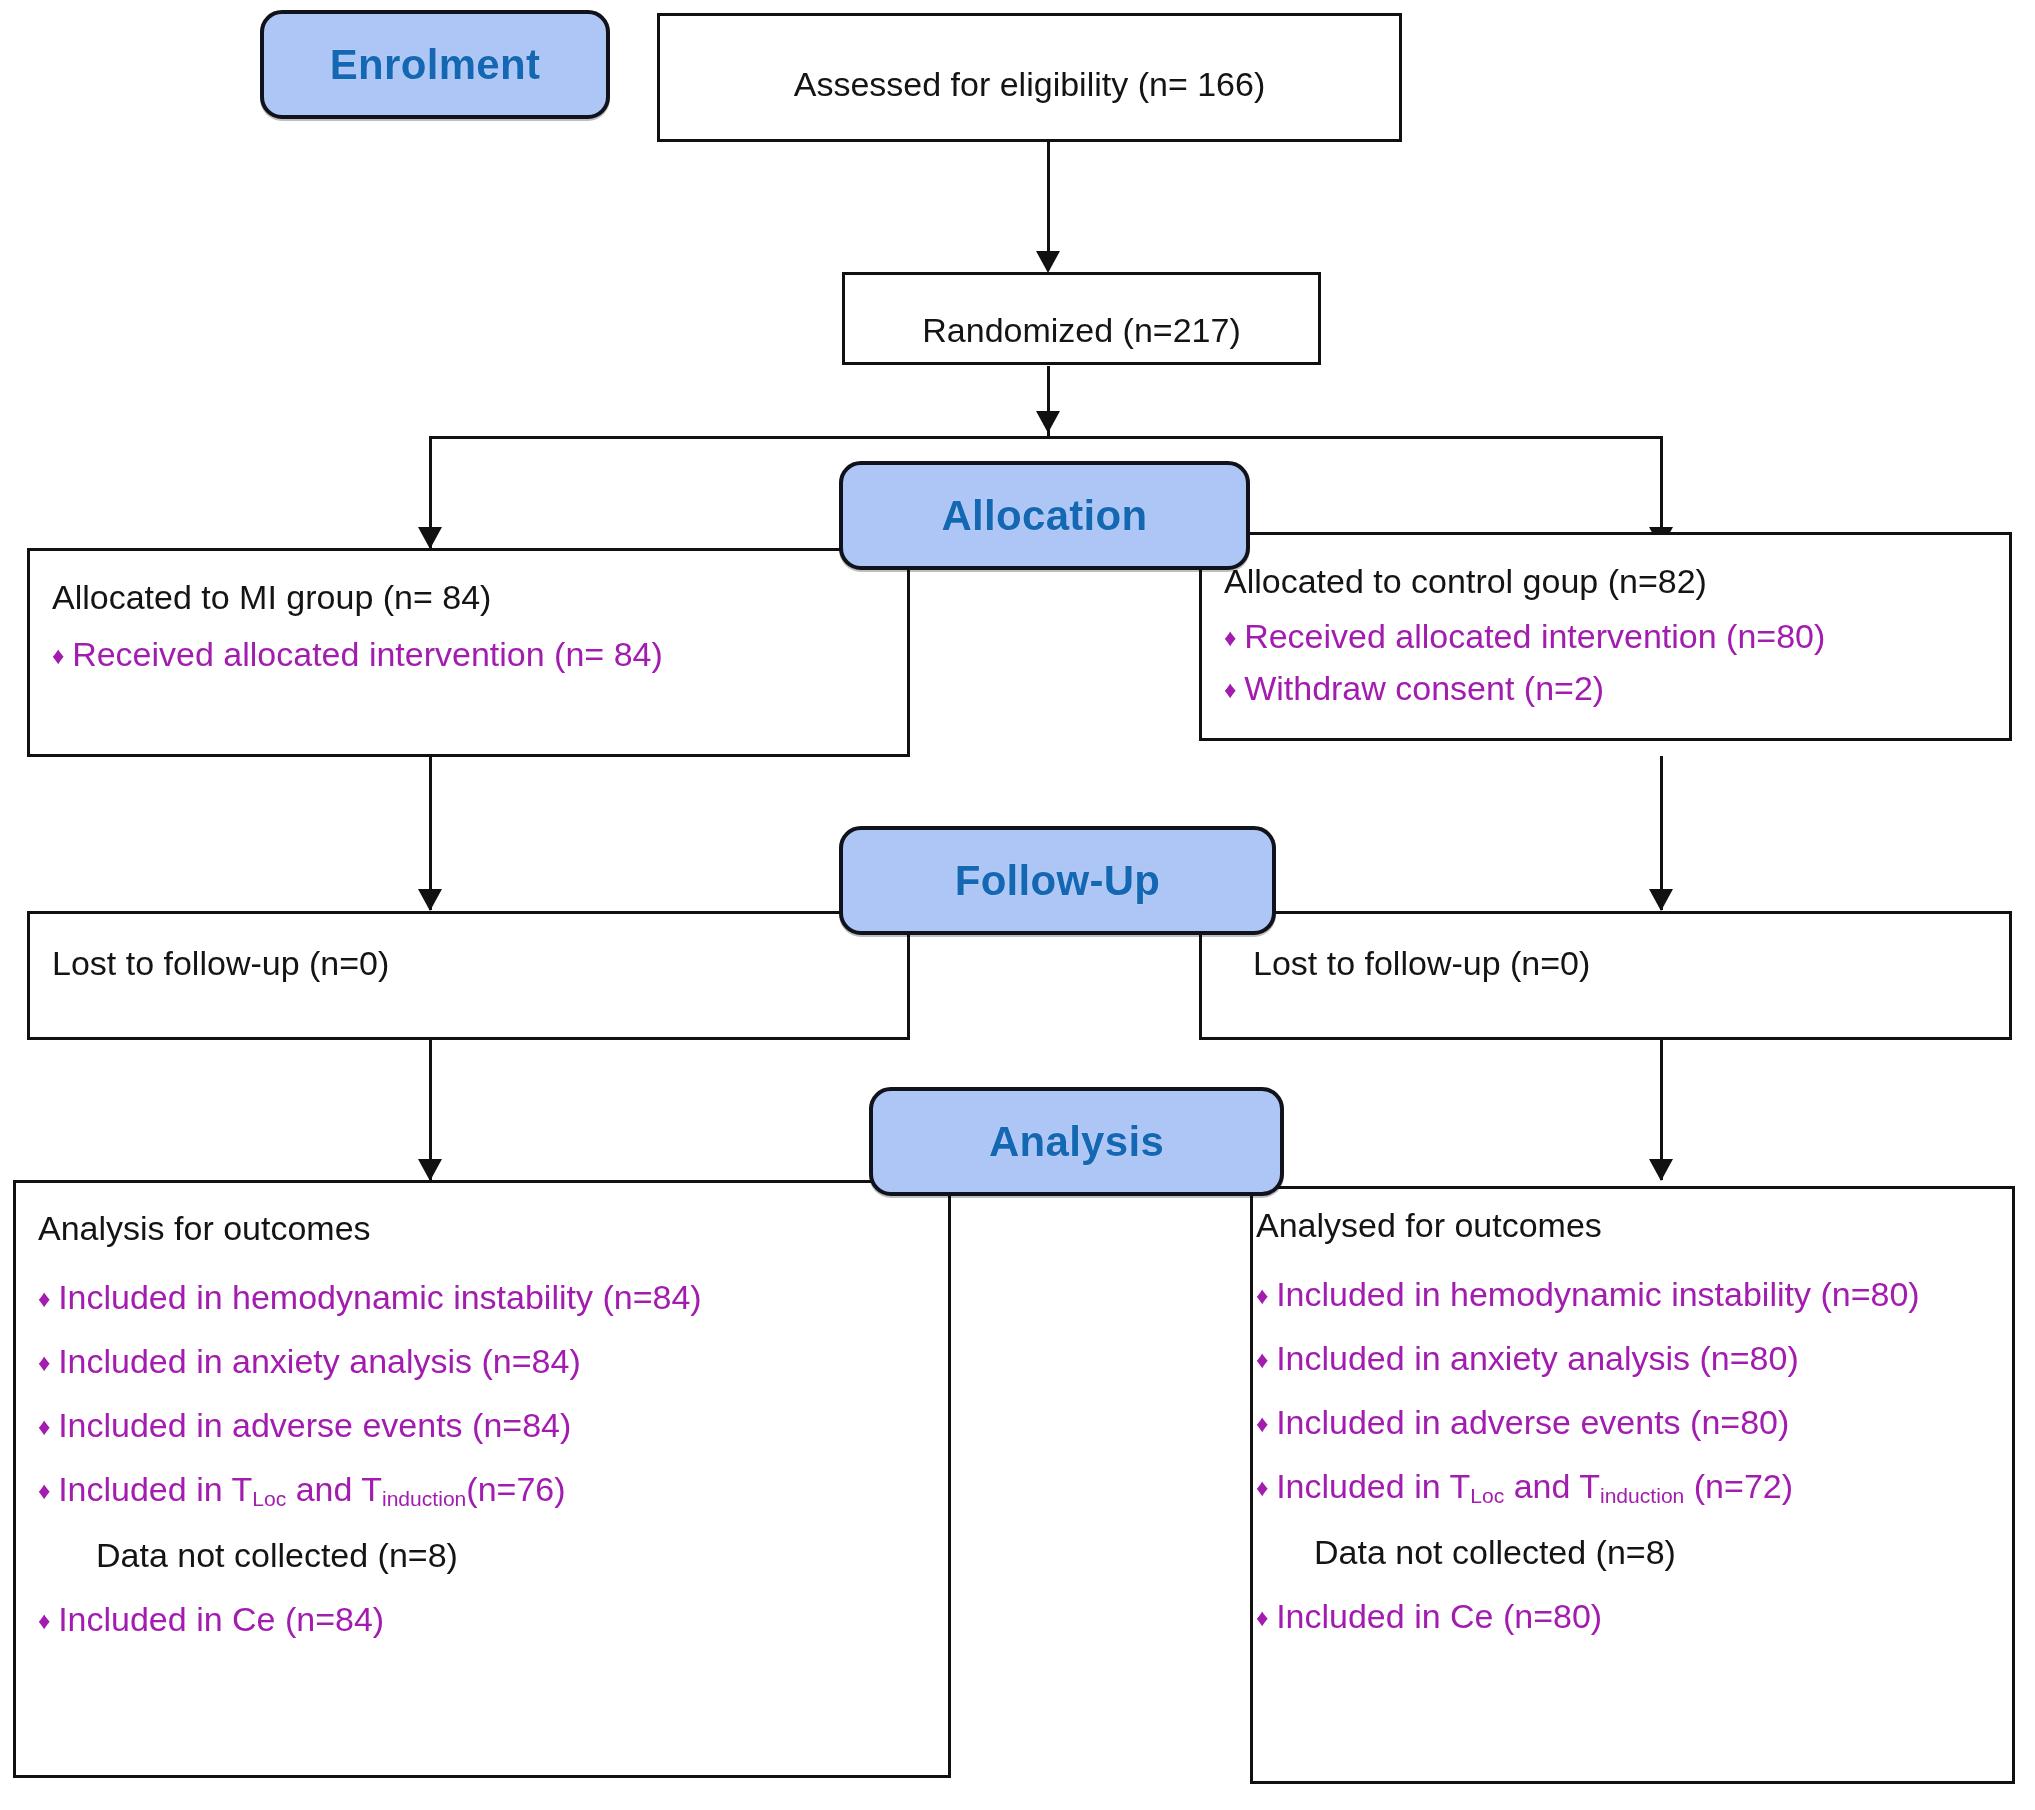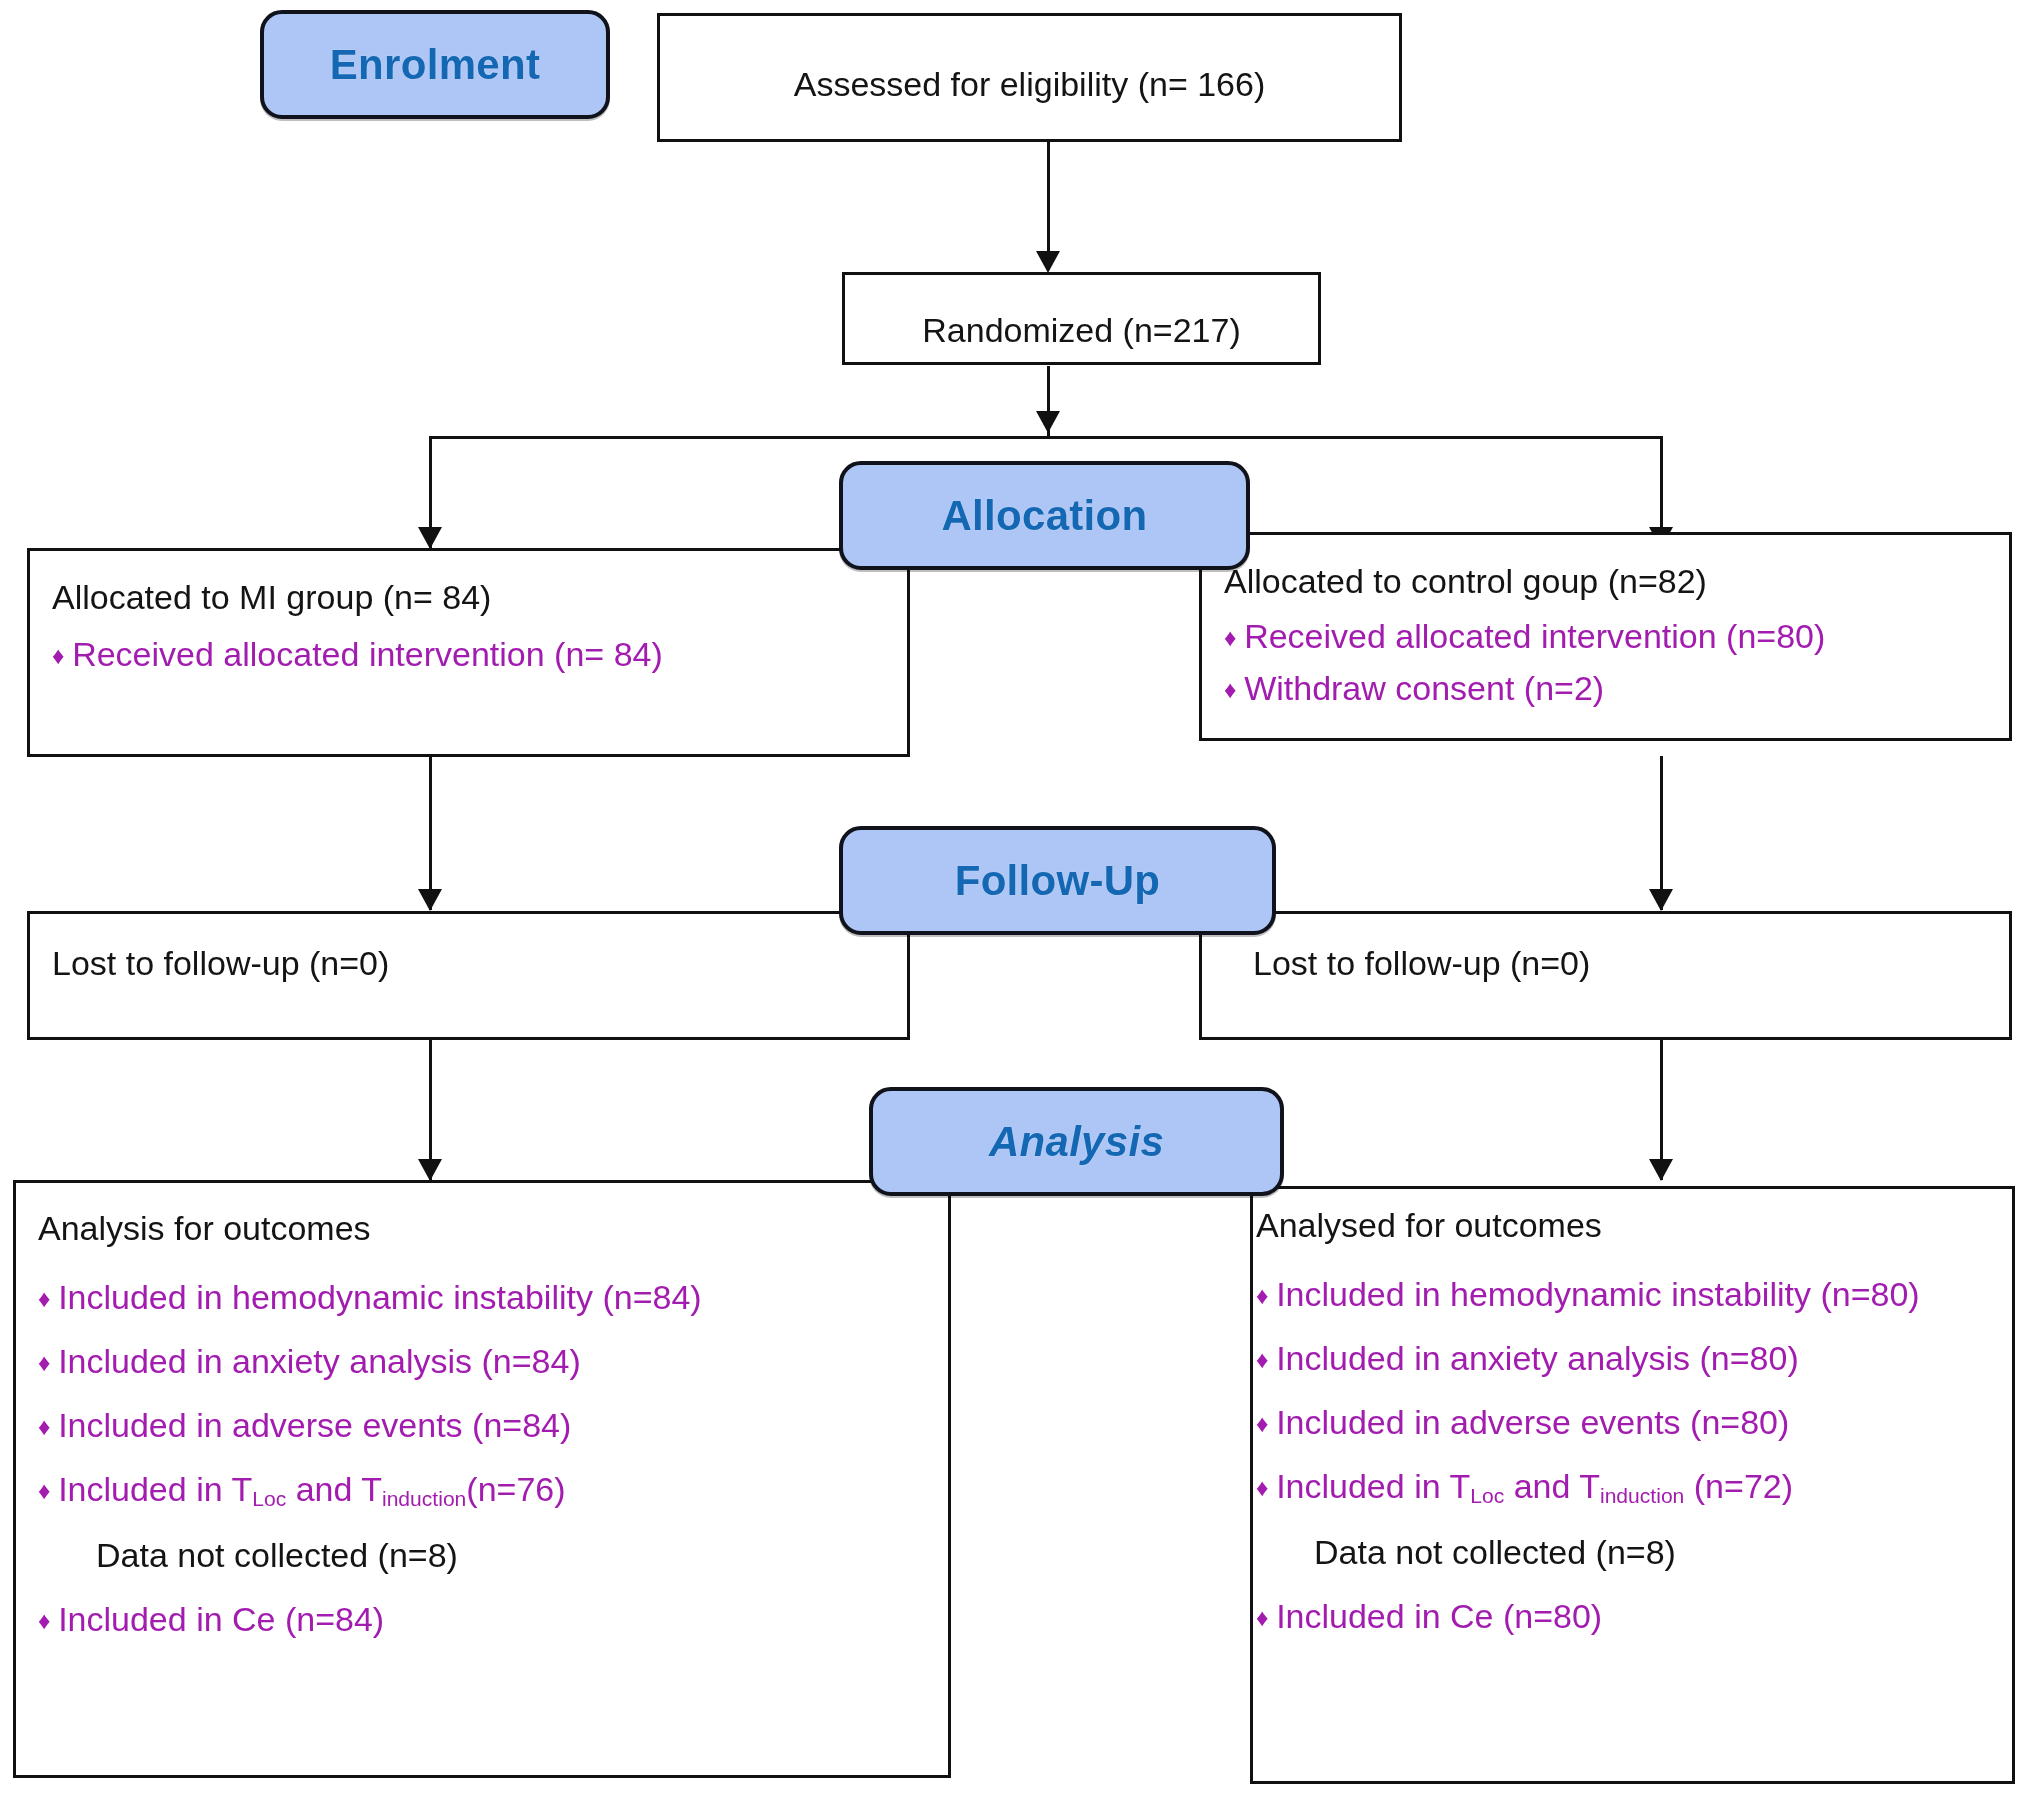--- a/index.html
+++ b/index.html
@@ -196,21 +196,21 @@
       <span class="line-text">Lost to follow-up (n=0)</span>
     </div>
   </div>
 
   <div class="vline" style="left:429px; top:1039px; height:141px;"></div>
   <div class="arrowhead" style="left:418px; top:1159px;"></div>
 
   <div class="vline" style="left:1660px; top:1039px; height:141px;"></div>
   <div class="arrowhead" style="left:1649px; top:1159px;"></div>
 
-  <div class="stage-pill" style="left:869px; top:1087px; width:415px; height:109px;font-style:italic;">
+  <div class="stage-pill" style="left:869px; top:1087px; width:415px; height:109px;">
     <span class="stage-label">Analysis</span>
   </div>
 
   <div class="box" style="left:13px; top:1180px; width:938px; height:598px;">
     <div class="box-inner" style="top:9px;">
       <span class="line-text">Analysis for outcomes</span>
       <div style="height:31px;"></div>
 
       <span class="bullet-line"><span class="bullet">♦</span><span>Included in hemodynamic instability (n=84)</span></span>
       <div style="height:26px;"></div>

